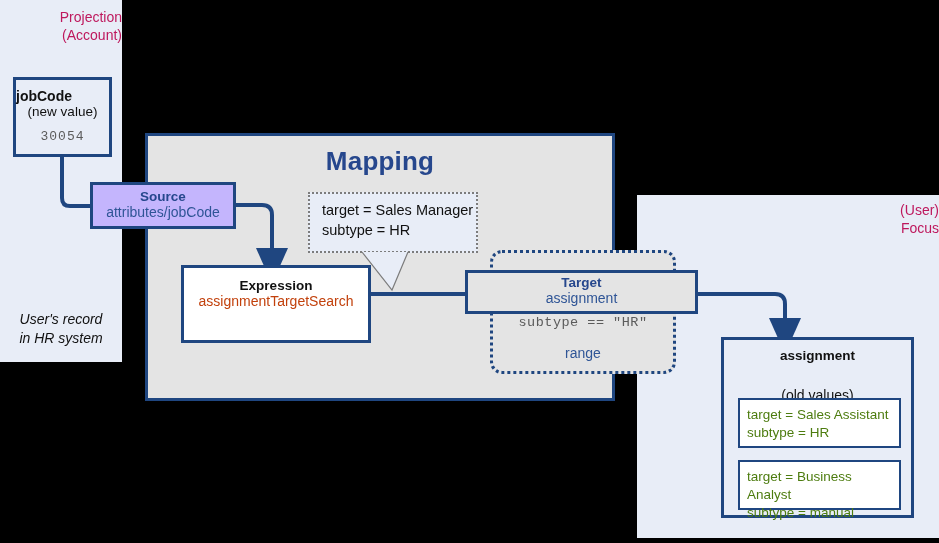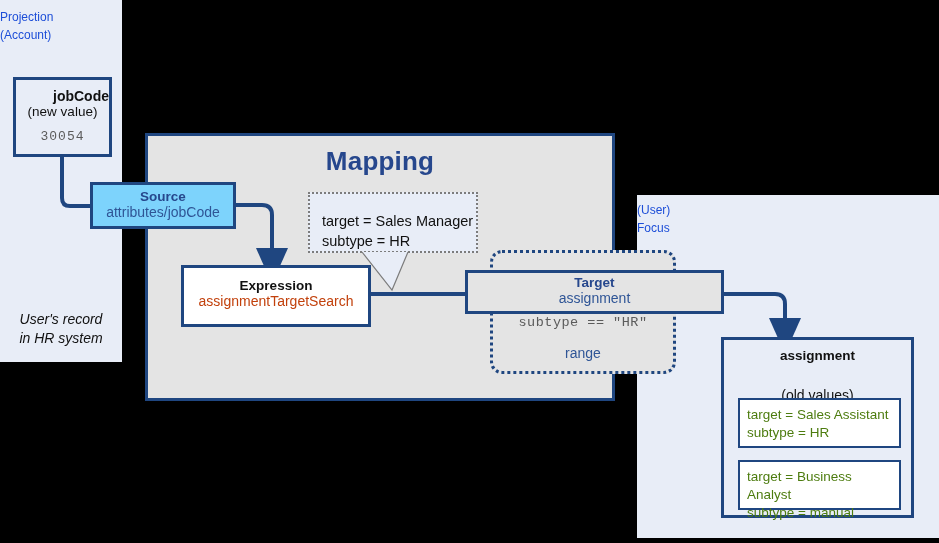--- a/index.html
+++ b/index.html
@@ -30,23 +30,23 @@
     background: #e4e4e4;
     border: 3px solid #1f4680;
   }
   .panel-focus {
     left: 637px; top: 195px; width: 302px; height: 343px;
     background: #e8edf7;
   }
   .panel-title {
     position: absolute;
     width: 100%;
-    text-align: left;
-    color: #1d4ed8;
-    font-size: 12px;
+    text-align: right;
+    color: #be185d;
+    font-size: 14px;
     line-height: 18px;
   }
   .panel-title.proj { top: 8px; }
   .panel-title.focus { top: 6px; }
   .panel-footnote {
     position: absolute;
     width: 100%;
     text-align: center;
     font-style: italic;
     color: #111111;
@@ -69,57 +69,57 @@
     box-sizing: border-box;
     border: 3px solid #1f4680;
   }
   .box-jobcode {
     left: 13px; top: 77px; width: 99px; height: 80px;
     background: #e8edf7;
     z-index: 5;
   }
   .box-jobcode .t1 {
     margin-top: 8px;
-    text-align: right;
+    text-align: left;
     font-weight: bold;
     font-size: 14px;
     color: #111111;
   }
   .box-jobcode .t2 {
     text-align: center;
     font-size: 13.5px;
     color: #111111;
   }
   .box-jobcode .tval {
     margin-top: 10px;
     text-align: center;
     font-family: "Liberation Mono", monospace;
     font-size: 13px;
     color: #5b5b5b;
     letter-spacing: 1px;
   }
   .box-source {
     left: 90px; top: 182px; width: 146px; height: 47px;
-    background: #7dd3fc;
+    background: #c4b5fd;
     z-index: 6;
   }
   .box-source .t1 {
     margin-top: 4px;
     text-align: center;
     font-weight: bold;
     font-size: 13.5px;
     color: #26478d;
   }
   .box-source .t2 {
     text-align: center;
     font-size: 14px;
     color: #2f5596;
   }
   .box-expression {
-    left: 181px; top: 265px; width: 190px; height: 62px;
+    left: 181px; top: 265px; width: 190px; height: 78px;
     background: #ffffff;
     z-index: 6;
   }
   .box-expression .t1 {
     margin-top: 10px;
     text-align: center;
     font-weight: bold;
     font-size: 13.5px;
     color: #111111;
   }
@@ -147,21 +147,21 @@
     letter-spacing: 0.5px;
   }
   .box-range .label {
     position: absolute;
     left: 0; right: 0; top: 92px;
     text-align: center;
     font-size: 14px;
     color: #2f5596;
   }
   .box-target {
-    left: 465px; top: 270px; width: 259px; height: 44px;
+    left: 465px; top: 270px; width: 233px; height: 44px;
     background: #e4e4e4;
     z-index: 7;
   }
   .box-target .t1 {
     margin-top: 2px;
     text-align: center;
     font-weight: bold;
     font-size: 13.5px;
     color: #26478d;
   }
@@ -203,21 +203,21 @@
   }
   .valuebox.v1 { top: 58px; }
   .valuebox.v2 { top: 120px; }
   .callout {
     position: absolute;
     left: 308px; top: 192px; width: 170px; height: 61px;
     box-sizing: border-box;
     border: 2px dotted #7c7c7c;
     background: #e8edf7;
     z-index: 6;
-    padding: 17px 0 0 12px;
+    padding: 6px 0 0 12px;
     font-size: 14.5px;
     line-height: 20px;
     color: #111111;
   }
   svg.overlay {
     position: absolute;
     left: 0; top: 0;
     width: 939px; height: 543px;
     pointer-events: none;
     z-index: 8;

